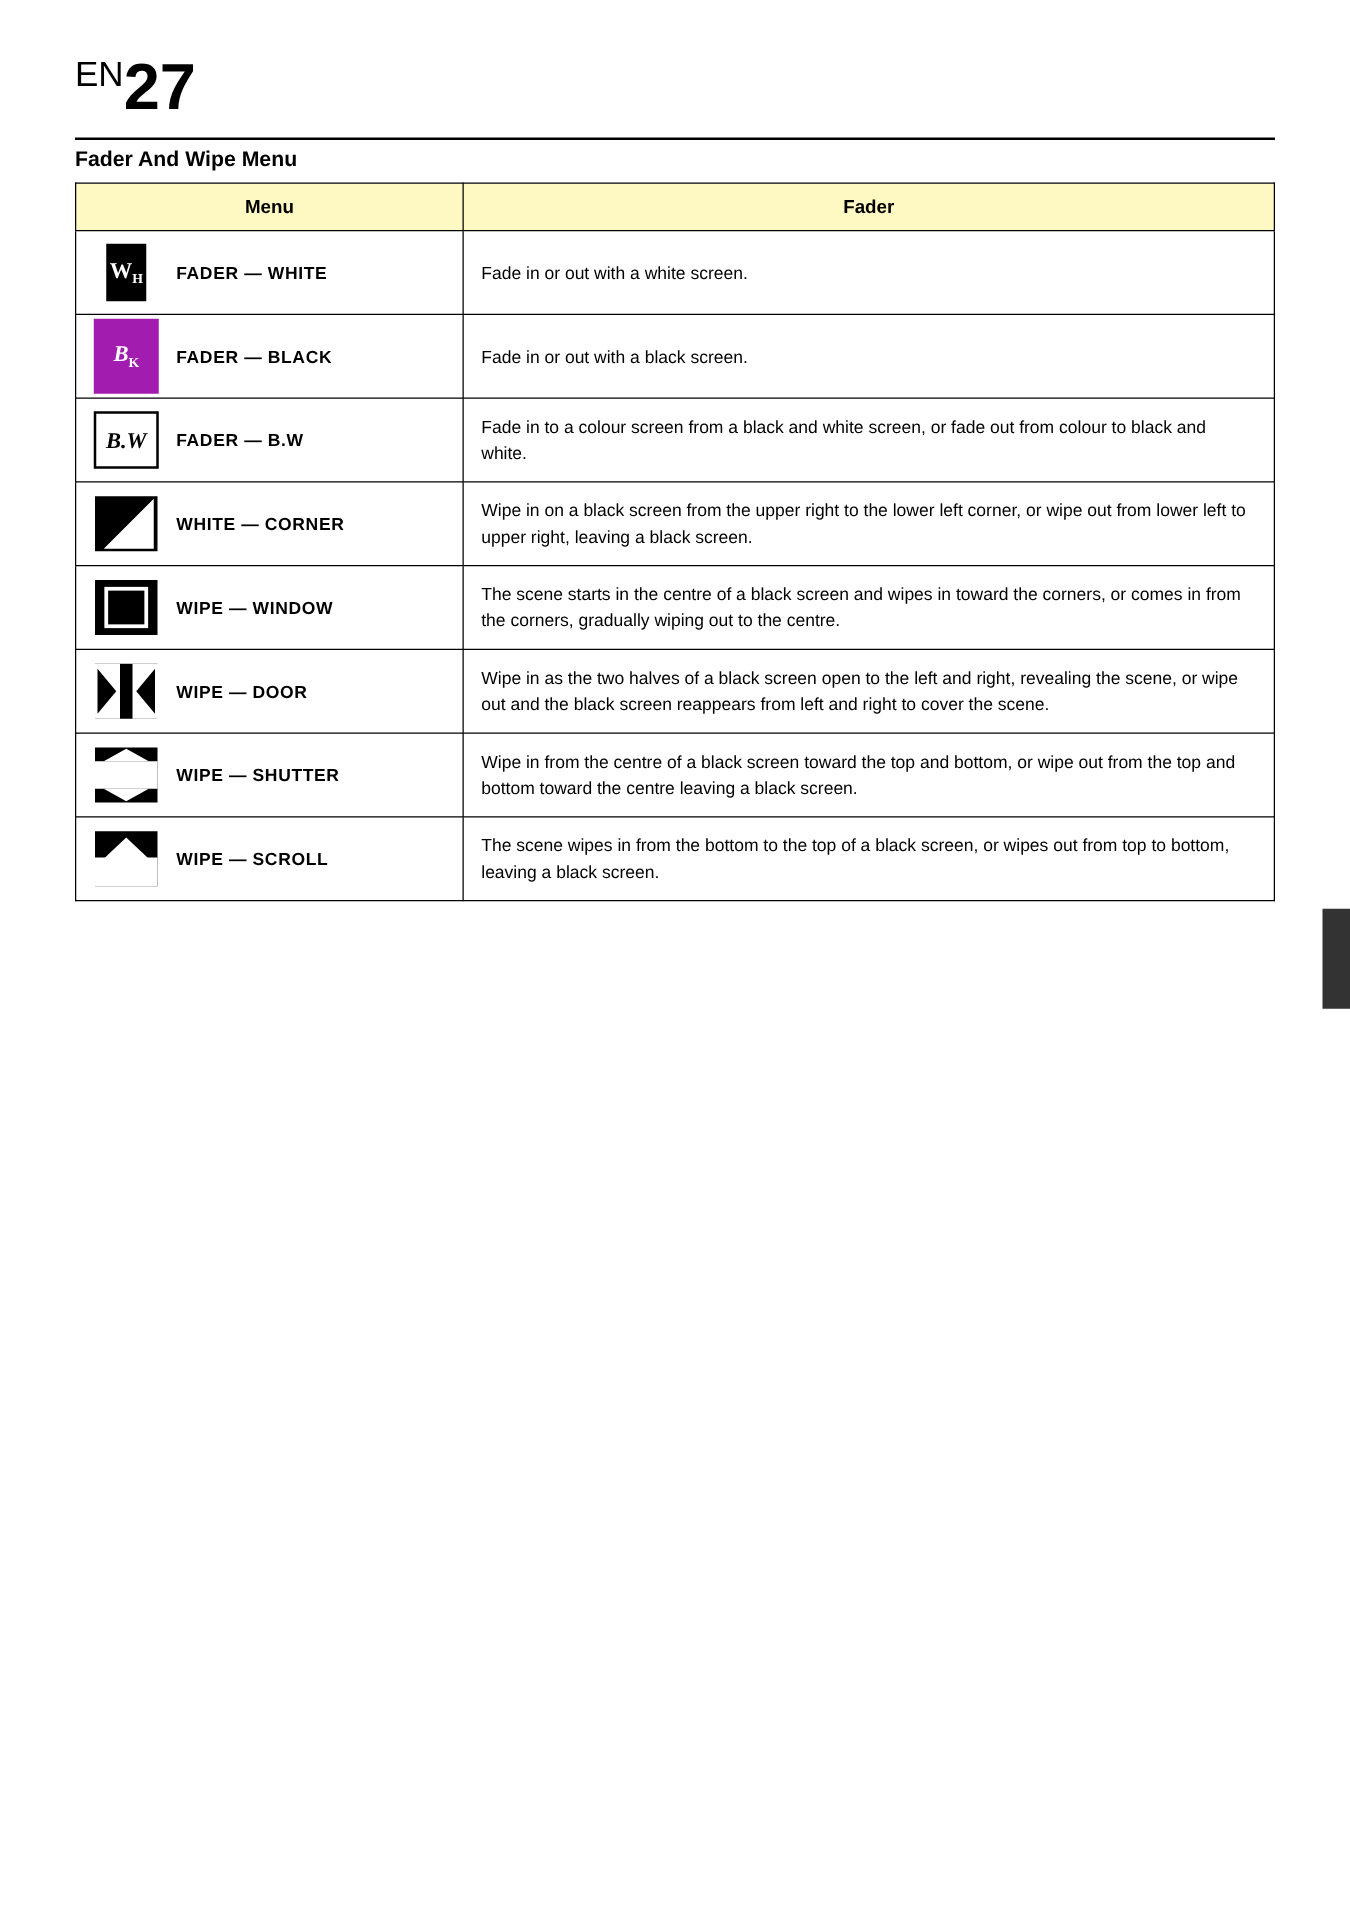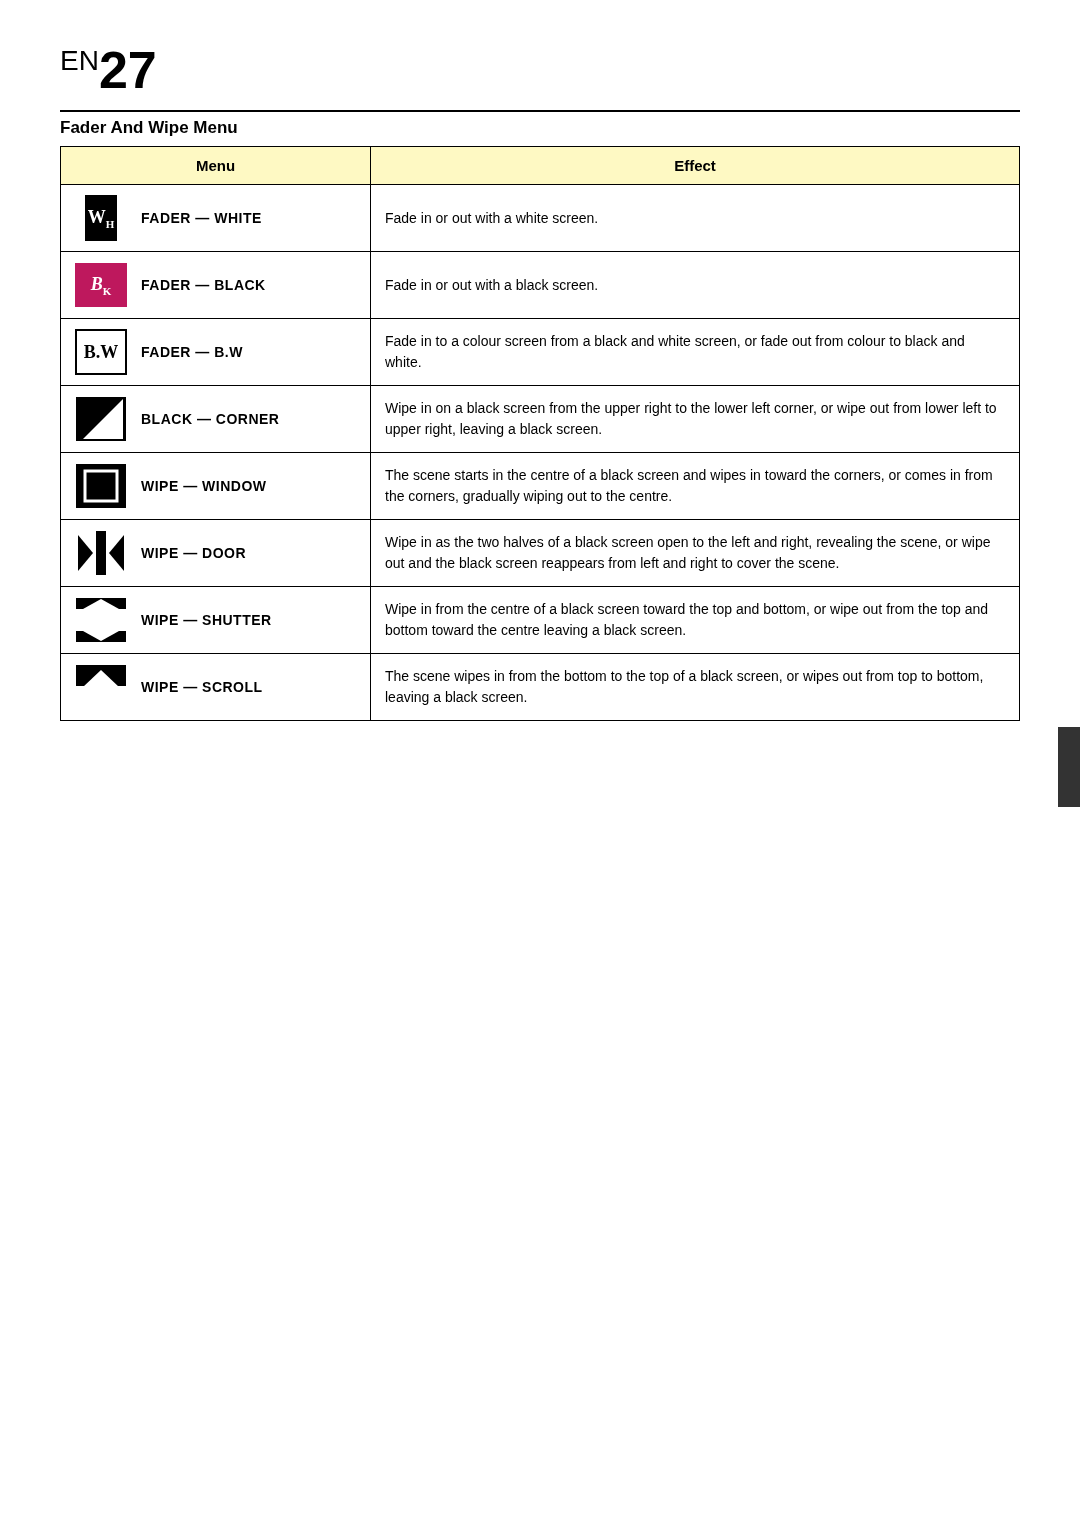--- a/index.html
+++ b/index.html
@@ -84,43 +84,44 @@
       font-weight: bold;
       font-size: 22px;
       width: 32px;
       height: 46px;
       display: flex;
       align-items: center;
       justify-content: center;
       font-family: serif;
     }
     .icon-bk {
-      background: #be185d;
+      background: #a21caf;
       color: #fff;
       font-weight: bold;
       font-size: 22px;
       width: 52px;
-      height: 44px;
+      height: 60px;
       display: flex;
       align-items: center;
       justify-content: center;
       font-family: serif;
     }
     .icon-bw {
       background: #fff;
       color: #000;
       font-weight: bold;
       font-size: 22px;
       width: 52px;
       height: 46px;
       display: flex;
       align-items: center;
       justify-content: center;
       font-family: serif;
       border: 2.5px solid #000;
+      font-style: italic;
     }
 
     
     .icon-svg {
       width: 52px;
       height: 46px;
     }
 
     .effect-col {
       font-size: 14px;
@@ -143,21 +144,21 @@
 <div class="page-header">
   <span class="en-label">EN</span><span>27</span>
 </div>
 
 <div class="section-title">Fader And Wipe Menu</div>
 
 <table>
   <thead>
     <tr>
       <th class="menu-col">Menu</th>
-      <th>Effect</th>
+      <th>Fader</th>
     </tr>
   </thead>
   <tbody id="table-body">
   <tr>
         <td class="menu-col">
           <div class="menu-cell">
             <div class="icon-box">
               <div class="icon-wh">
                 <span style="font-size:18px;font-family:serif;font-weight:bold;">W<sub style="font-size:11px;">H</sub></span>
               </div>
@@ -195,21 +196,21 @@
       </tr>
       <tr>
         <td class="menu-col">
           <div class="menu-cell">
             <div class="icon-box">
               <svg class="icon-svg" viewBox="0 0 52 46">
       <rect x="1" y="1" width="50" height="44" fill="#000"></rect>
       <polygon points="48,3 48,43 8,43" fill="#fff"></polygon>
     </svg>
             </div>
-            <span class="menu-label">BLACK — CORNER</span>
+            <span class="menu-label">WHITE — CORNER</span>
           </div>
         </td>
         <td class="effect-col">Wipe in on a black screen from the upper right to the lower left corner, or wipe out from lower left to upper right, leaving a black screen.</td>
       </tr>
       <tr>
         <td class="menu-col">
           <div class="menu-cell">
             <div class="icon-box">
               <svg class="icon-svg" viewBox="0 0 52 46">
       <rect x="1" y="1" width="50" height="44" fill="#000"></rect>

